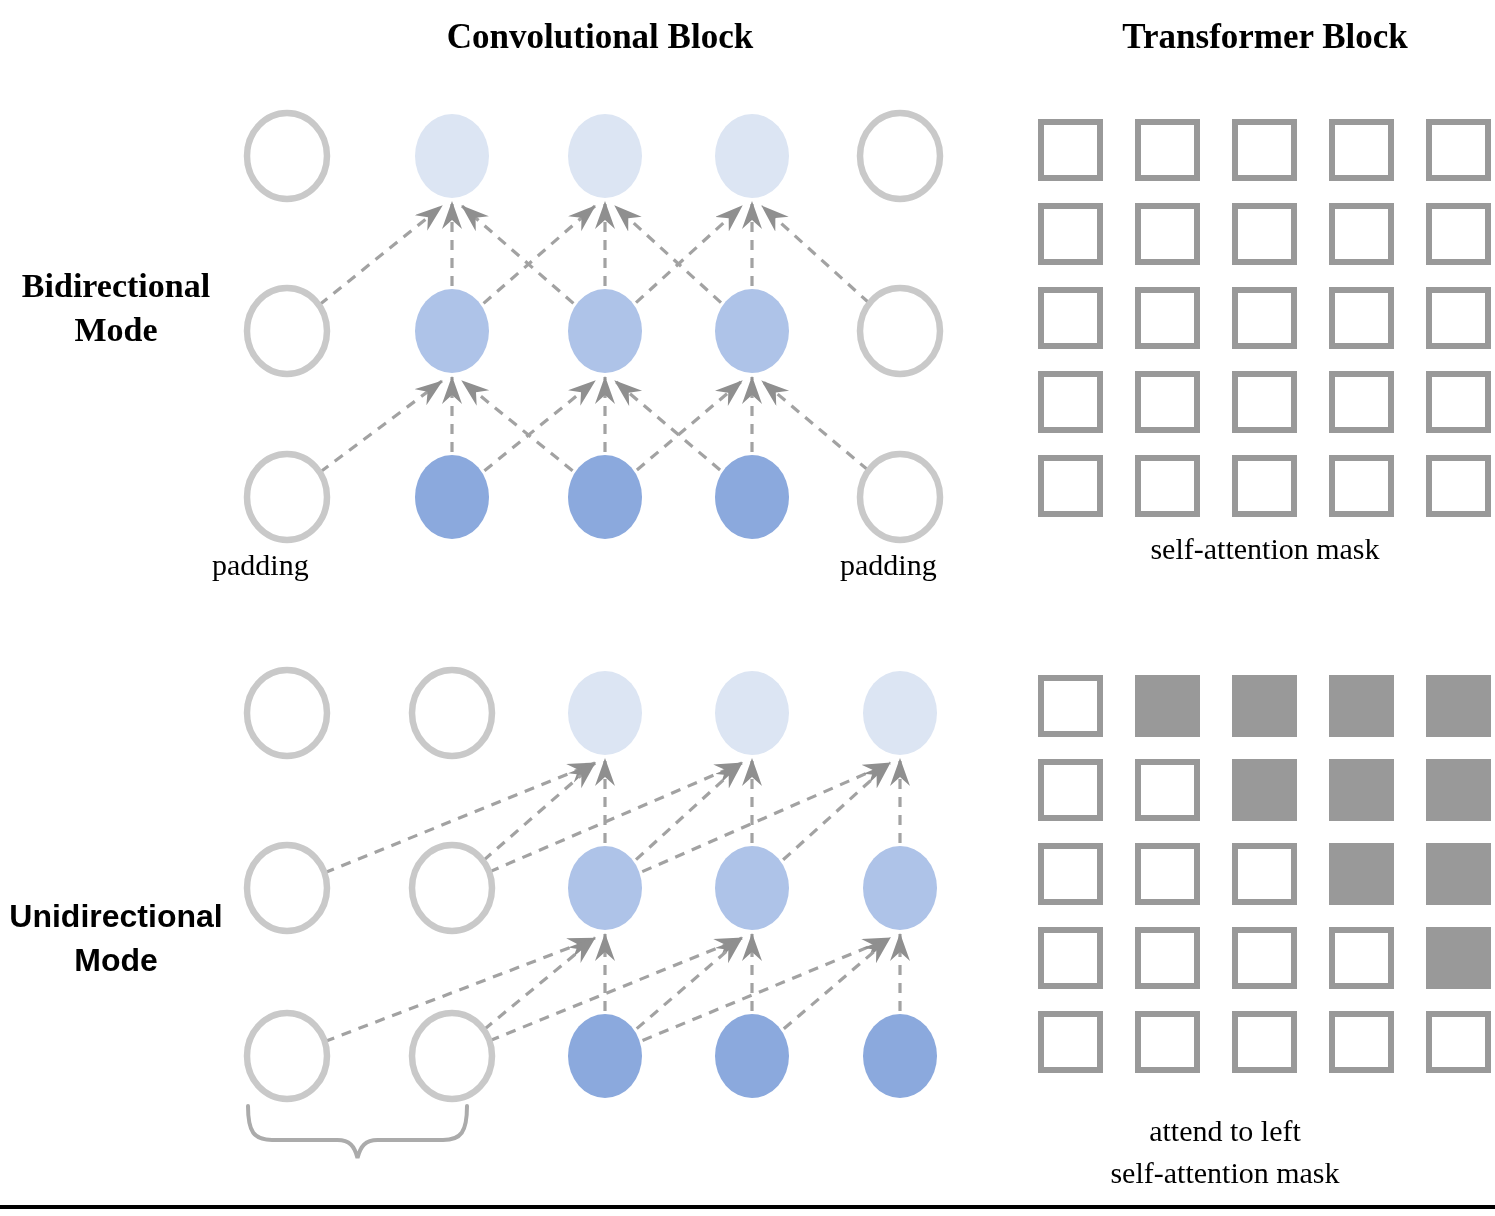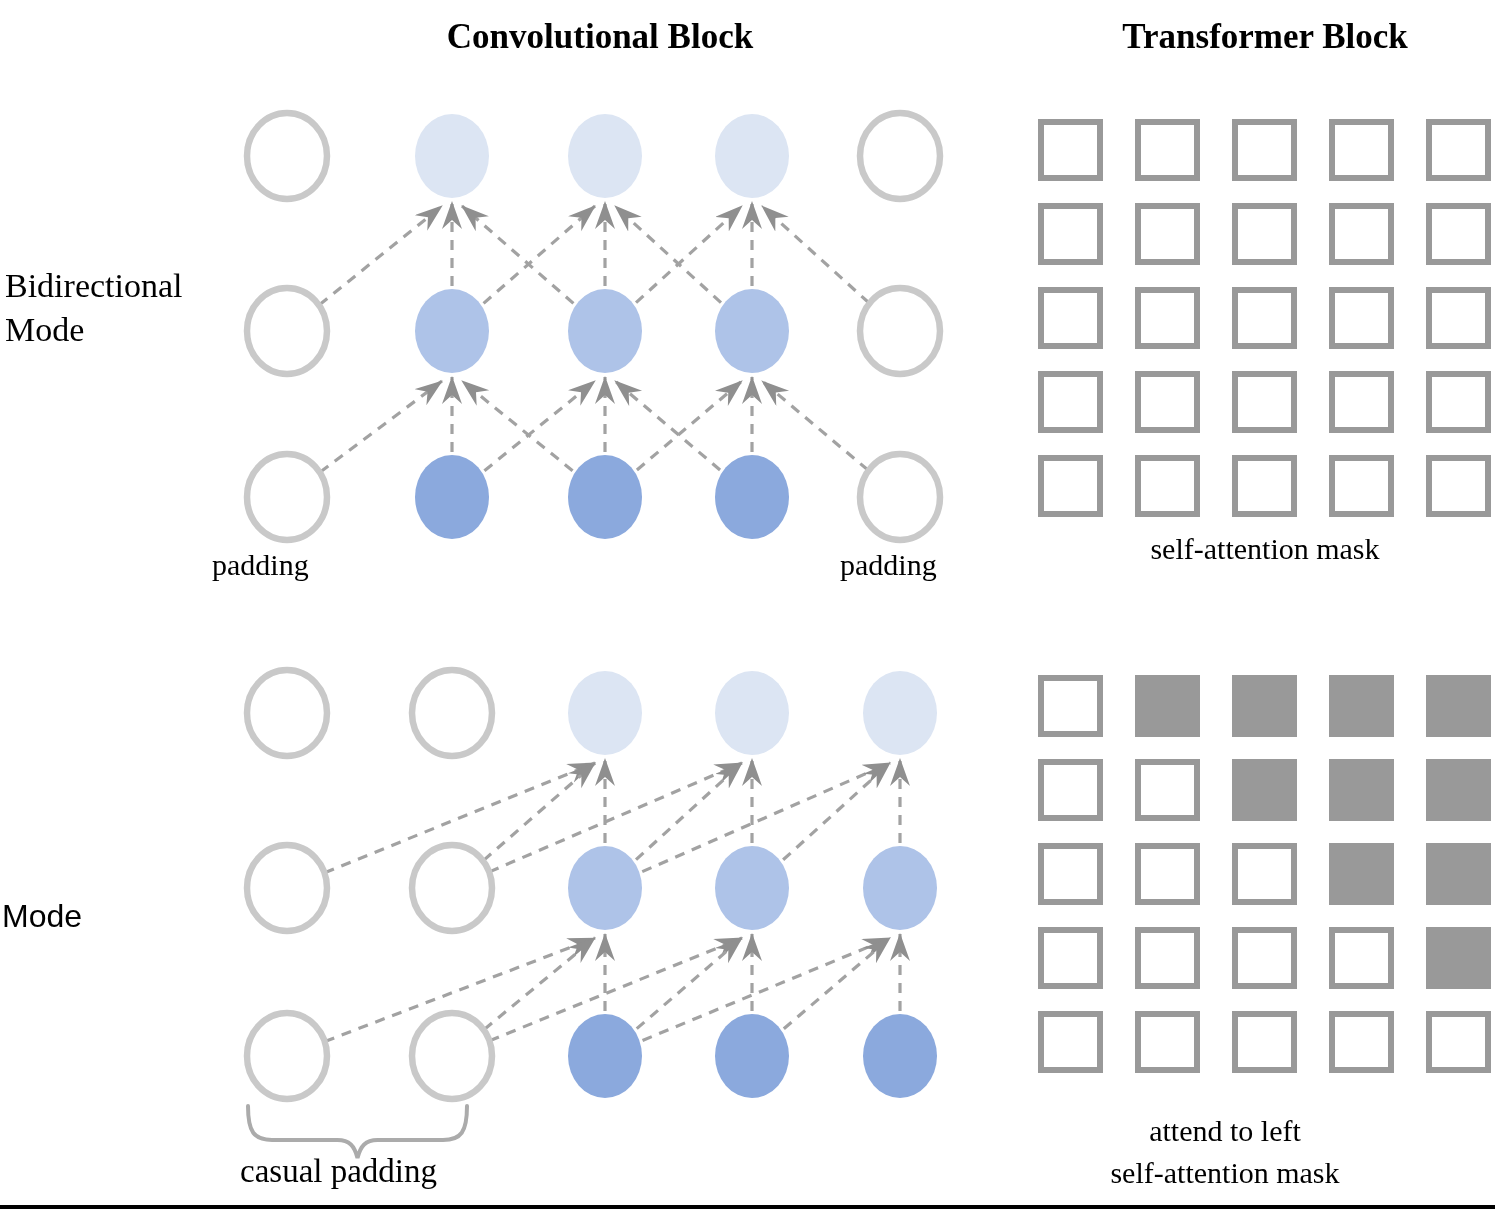--- a/index.html
+++ b/index.html
@@ -1,20 +1,20 @@
 <!DOCTYPE html>
 <html><head>
 <meta charset="utf-8">
 <style>
   html,body{margin:0;padding:0;background:#ffffff;}
   #canvas{position:relative;width:1495px;height:1216px;background:#ffffff;overflow:hidden;
           font-family:"Liberation Serif",serif;color:#000;}
   .abs{position:absolute;}
   .title{font-weight:bold;font-size:35px;text-align:center;line-height:1.1;}
-  .mode-label{font-weight:normal;font-size:34px;text-align:left;line-height:44px;}
+  .mode-label{font-weight:bold;font-size:34px;text-align:center;line-height:44px;}
   .mode-label.sans{font-family:"Liberation Sans",sans-serif;font-size:32px;}
   .note{font-size:30px;text-align:center;line-height:40px;}
   .note-sm{font-size:30px;text-align:left;}
   #diagram-svg{position:absolute;left:0;top:0;}
   #bottom-rule{left:0;top:1205px;width:1495px;height:4px;background:#000;}
 </style>
 </head>
 <body>
 
 <div id="canvas">
@@ -147,33 +147,33 @@
   <div class="abs title" style="left:370px;top:18px;width:460px;">Convolutional Block</div>
 
   <div class="abs title" style="left:1040px;top:18px;width:450px;">Transformer Block</div>
 
   <div class="abs mode-label" style="left:5px;top:264px;width:222px;">
     <div>Bidirectional</div>
     <div>Mode</div>
   </div>
 
   <div class="abs mode-label sans" style="left:2px;top:894px;width:228px;">
+    <div>Unidirectional</div>
     <div>Mode</div>
   </div>
 
   <div class="abs note-sm" style="left:212px;top:548px;width:120px;">padding</div>
 
   <div class="abs note-sm" style="left:840px;top:548px;width:120px;">padding</div>
 
   <div class="abs note" style="left:1040px;top:529px;width:450px;">
     <div>self-attention mask</div>
   </div>
 
   <div class="abs note" style="left:1000px;top:1110px;width:450px;line-height:42px;">
     <div>attend to left</div>
     <div>self-attention mask</div>
   </div>
 
-  <div class="abs note-sm" style="left:240px;top:1153px;width:240px;font-size:33px;">casual padding</div>
 
   <div class="abs" id="bottom-rule"></div>
 
 </div>
 
 </body></html>

